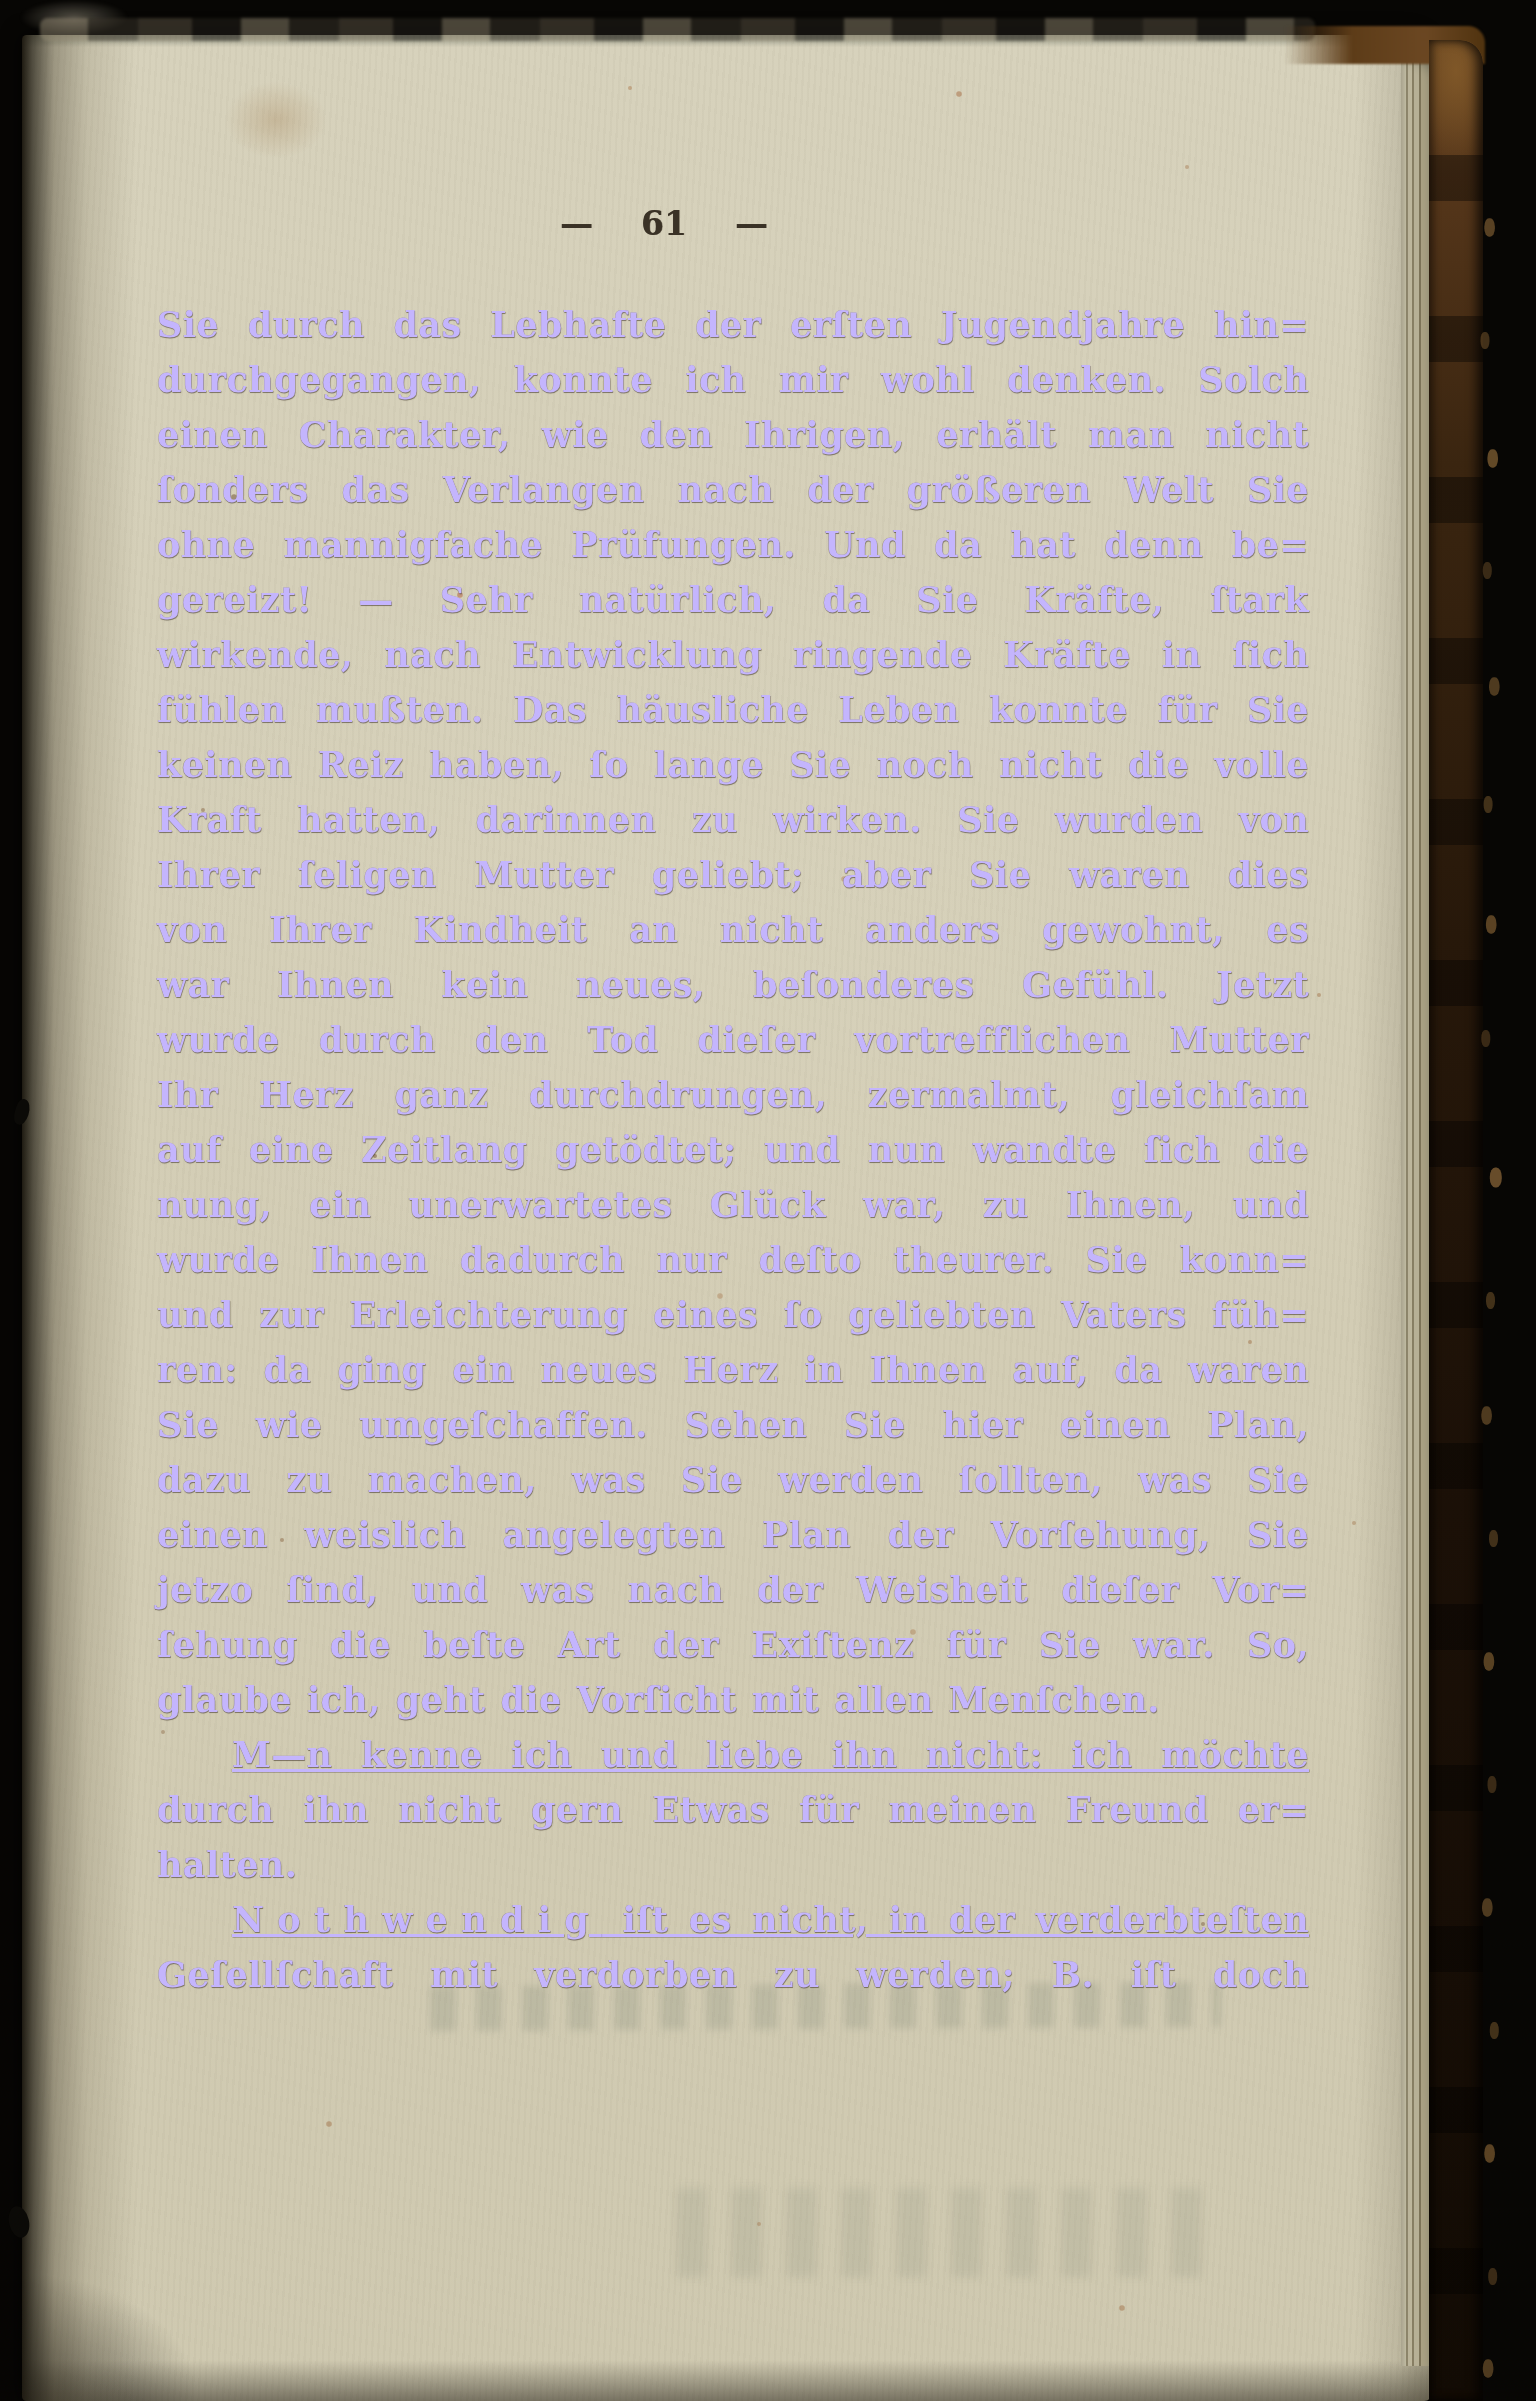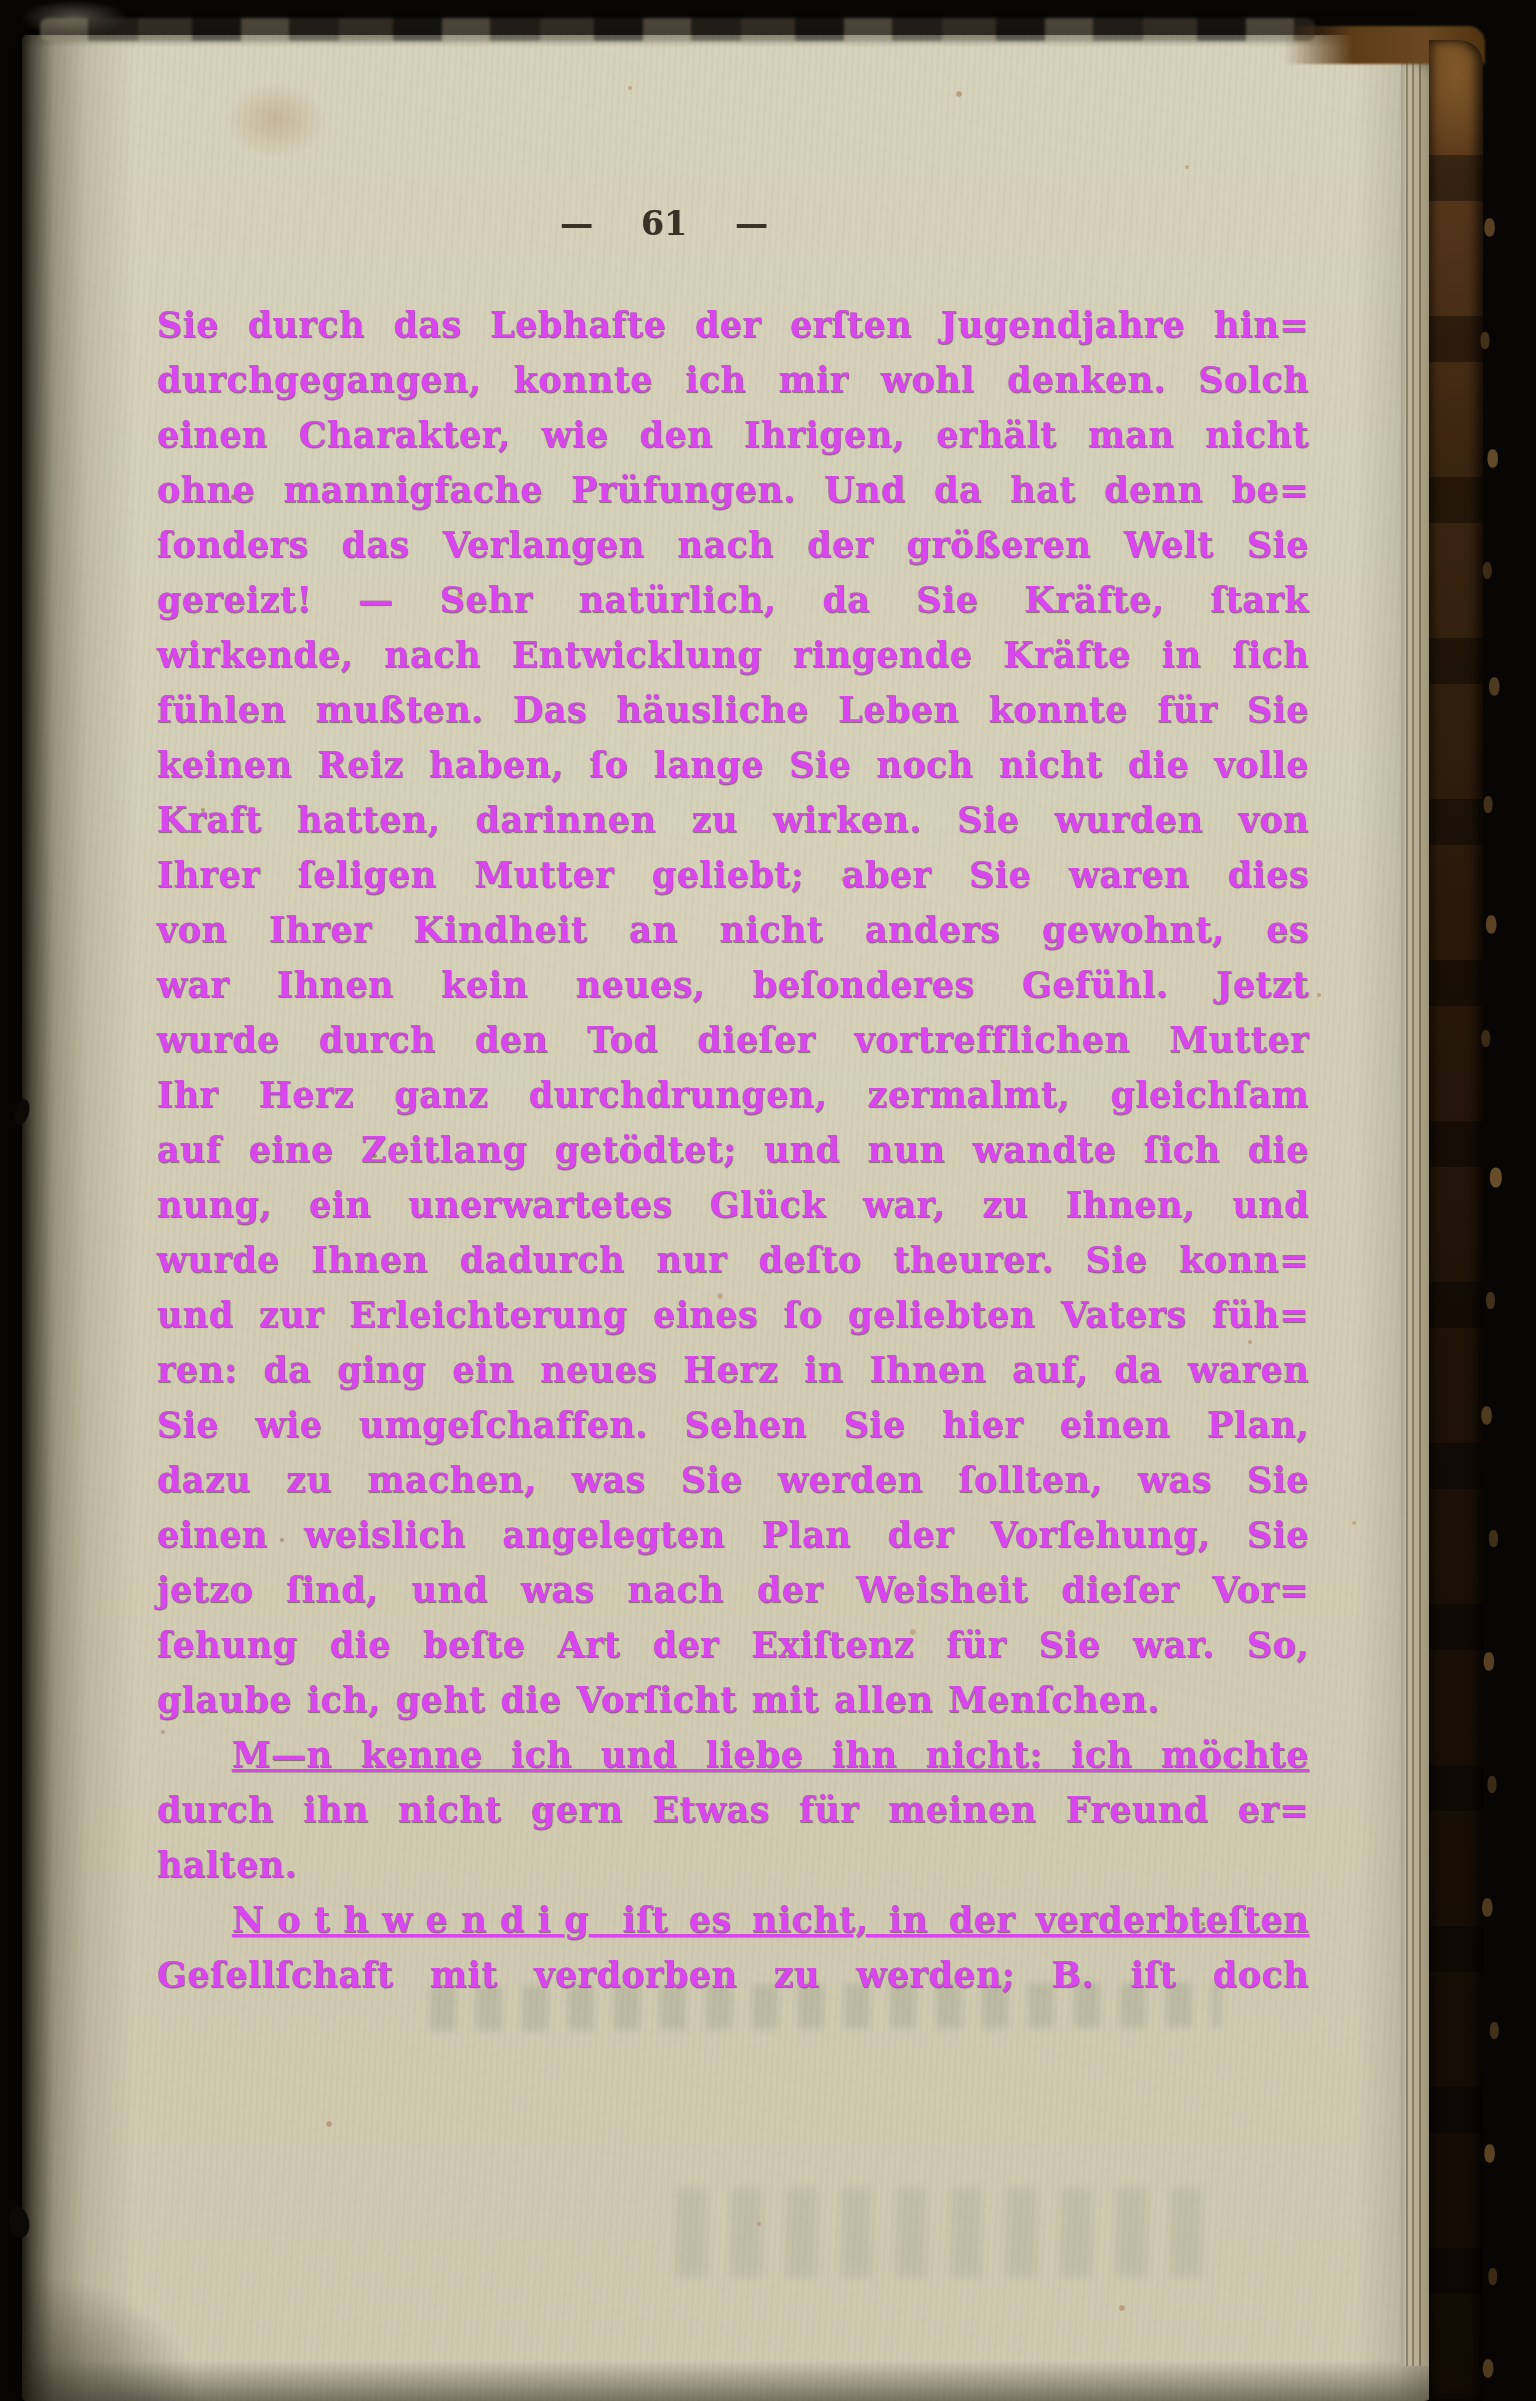--- a/index.html
+++ b/index.html
@@ -72,21 +72,21 @@
     background:repeating-linear-gradient(90deg, rgba(100,110,95,.18) 0 26px, rgba(100,110,95,0) 26px 46px);
     filter:blur(3.8px);transform:rotate(-.3deg);}
   .ghost-b{position:absolute;left:676px;top:2188px;width:538px;height:89px;
     background:repeating-linear-gradient(90deg, rgba(100,108,92,.12) 0 31px, rgba(100,108,92,0) 31px 55px);
     filter:blur(4.6px);}
   
   .header{position:absolute;left:157px;top:204px;width:1014px;display:flex;justify-content:center;
     align-items:center;gap:48px;font-size:33px;font-weight:700;color:#3a3226;
     text-shadow:0.4px 0.4px 0.6px rgba(54,44,31,.55);}
   .textblock{position:absolute;left:157px;top:297px;width:1152px;
-    font-size:35px;line-height:55px;font-weight:700;color:#d946ef;
+    font-size:35px;line-height:55px;font-weight:700;color:#c4b5fd;
     letter-spacing:0.4px;word-spacing:2.3px;
     text-shadow:0.5px 0.5px 0.7px rgba(54,44,31,.55), -0.3px 0 0.5px rgba(54,44,31,.35);}
   .line{text-align:justify;text-align-last:justify;white-space:normal;}
   .line.plain{text-align-last:left;}
   .line.indent{text-indent:75px;text-decoration:underline;}
   .spaced{letter-spacing:.38em;}
 </style>
 </head>
 <body>
 
@@ -109,22 +109,22 @@
   <div class="header">
     <span>—</span>
     <span>61</span>
     <span>—</span>
   </div>
 
   <div class="textblock">
       <div class="line justify">Sie durch das Lebhafte der erſten Jugendjahre hin=</div>
       <div class="line justify">durchgegangen, konnte ich mir wohl denken. Solch</div>
       <div class="line justify">einen Charakter, wie den Ihrigen, erhält man nicht</div>
+      <div class="line justify">ſonders das Verlangen nach der größeren Welt Sie</div>
       <div class="line justify">ohne mannigfache Prüfungen. Und da hat denn be=</div>
-      <div class="line justify">ſonders das Verlangen nach der größeren Welt Sie</div>
       <div class="line justify">gereizt! — Sehr natürlich, da Sie Kräfte, ſtark</div>
       <div class="line justify">wirkende, nach Entwicklung ringende Kräfte in ſich</div>
       <div class="line justify">fühlen mußten. Das häusliche Leben konnte für Sie</div>
       <div class="line justify">keinen Reiz haben, ſo lange Sie noch nicht die volle</div>
       <div class="line justify">Kraft hatten, darinnen zu wirken. Sie wurden von</div>
       <div class="line justify">Ihrer ſeligen Mutter geliebt; aber Sie waren dies</div>
       <div class="line justify">von Ihrer Kindheit an nicht anders gewohnt, es</div>
       <div class="line justify">war Ihnen kein neues, beſonderes Gefühl. Jetzt</div>
       <div class="line justify">wurde durch den Tod dieſer vortrefflichen Mutter</div>
       <div class="line justify">Ihr Herz ganz durchdrungen, zermalmt, gleichſam</div>

